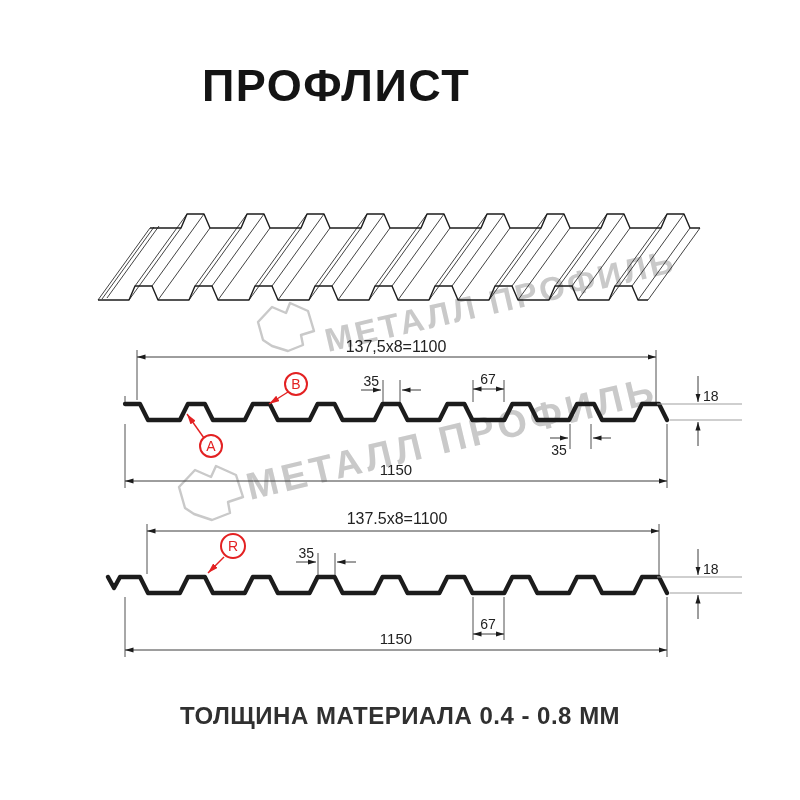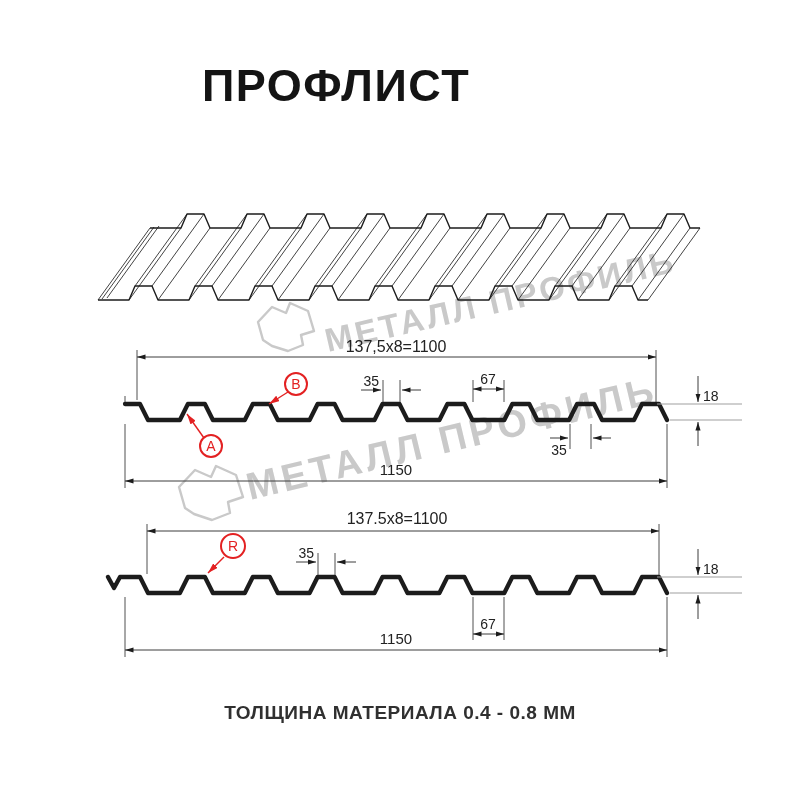--- a/index.html
+++ b/index.html
@@ -17,21 +17,21 @@
   .title{
     position:absolute;top:60px;left:0;width:672px;text-align:center;
     font-size:45px;font-weight:800;letter-spacing:1.5px;color:#141414;
   }
   .subtitle{
     position:absolute;top:113px;left:0;width:800px;text-align:center;
     font-size:21px;font-weight:600;letter-spacing:1px;color:#222222;
   }
   .footer{
     position:absolute;top:702px;left:0;width:800px;text-align:center;
-    font-size:19px;font-weight:600;letter-spacing:0.5px;color:#303030;
+    font-size:24px;font-weight:600;letter-spacing:0.5px;color:#303030;
   }
   svg{position:absolute;top:0;left:0;}
   .profile{fill:none;stroke:var(--ink);stroke-width:4.3;stroke-linejoin:round;stroke-linecap:round;}
   .dim{stroke:var(--dimline);stroke-width:1;fill:none;}
   .ext{stroke:var(--dimline);stroke-width:0.9;fill:none;}
   .ref{stroke:var(--refline);stroke-width:1;fill:none;}
   .dimtxt{fill:#222222;font-size:14px;font-family:"Liberation Sans",sans-serif;}
   .bigtxt{fill:#222222;font-size:16px;font-family:"Liberation Sans",sans-serif;}
   .midtxt{fill:#222222;font-size:15px;font-family:"Liberation Sans",sans-serif;}
   .callout-circle{fill:#ffffff;stroke:var(--accent);stroke-width:2;}

